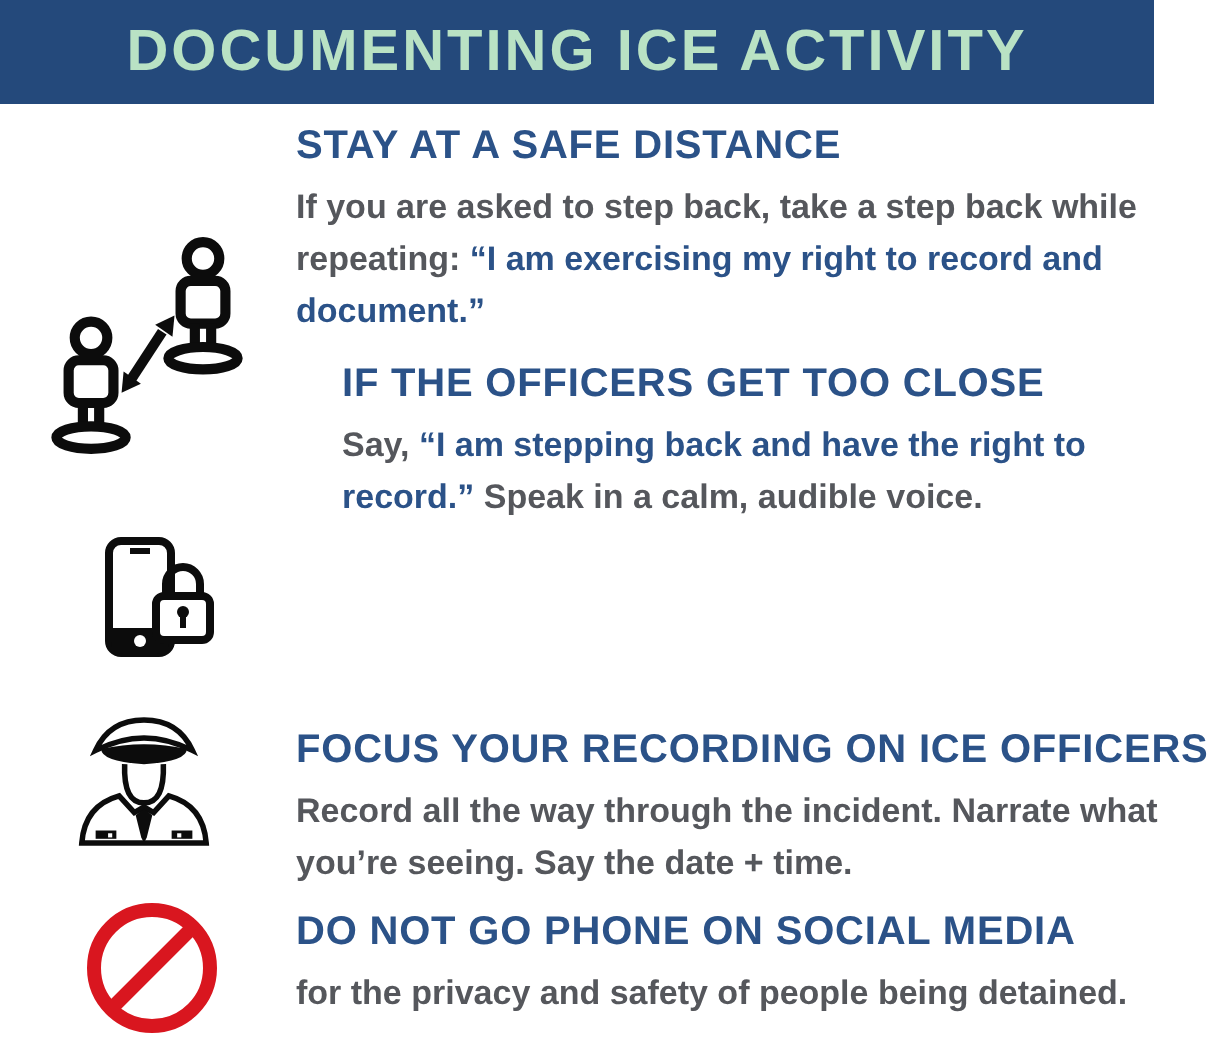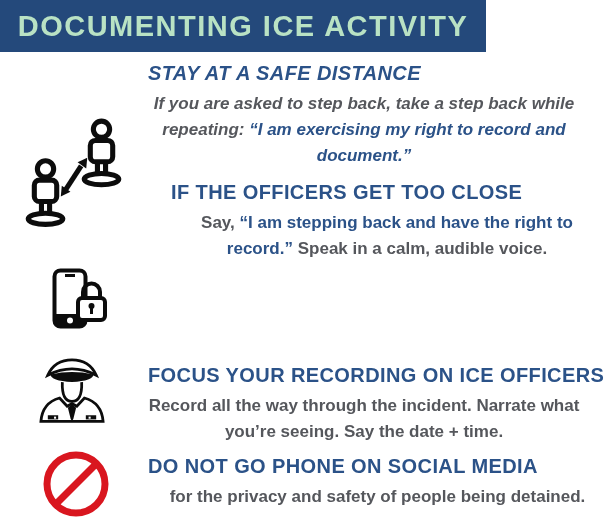--- a/index.html
+++ b/index.html
@@ -14,21 +14,21 @@
   *{margin:0;padding:0;box-sizing:border-box;}
   html,body{background:#ffffff;}
   .poster{
     position:relative;
     width:607px;height:526px;
     background:#ffffff;
     overflow:hidden;
     font-family:"Liberation Sans", sans-serif;
   }
   .header-bar{
-    position:absolute;left:0;top:0;width:486px;height:52px;
+    position:absolute;left:0;top:0;width:577px;height:52px;
     background:var(--header-bg,#24497b);
     display:flex;align-items:center;justify-content:center;
   }
   .header-bar h1{
     color:var(--header-text,#b9e2c4);
     font-size:29px;font-weight:800;letter-spacing:1.5px;
     white-space:nowrap;
   }
   .section{
     position:absolute;left:148px;width:459px;
@@ -36,25 +36,24 @@
   .section h2{
     color:var(--heading-blue,#2b5288);
     font-size:20px;font-weight:800;letter-spacing:0.4px;
     white-space:nowrap;
     margin-bottom:6px;
   }
   .section p{
     width:432px;
     font-size:17px;font-weight:700;line-height:26px;
     color:var(--body-gray,#55575c);
-    text-align:center;
   }
   .seg-gray{color:var(--body-gray,#55575c);}
   .seg-blue{color:var(--quote-blue,#2b5288);}
-  .section.s1{top:62px;font-style:italic;}
+  .section.s1{top:62px;}
   .section.s2{top:181px;margin-left:23px;}
   .section.s3{top:273px;}
   .section.s4{top:364px;}
   .section.s5{top:455px;}
   .section.s5 p{white-space:nowrap;width:459px;}
   .icon-box{position:absolute;}
   .icon-box svg{display:block;width:100%;height:100%;}
   .icon-distance{left:16px;top:116px;width:114px;height:114px;}
   .icon-phone{left:52px;top:268px;width:56px;height:66px;}
   .icon-officer{left:34px;top:354px;width:76px;height:70px;}

